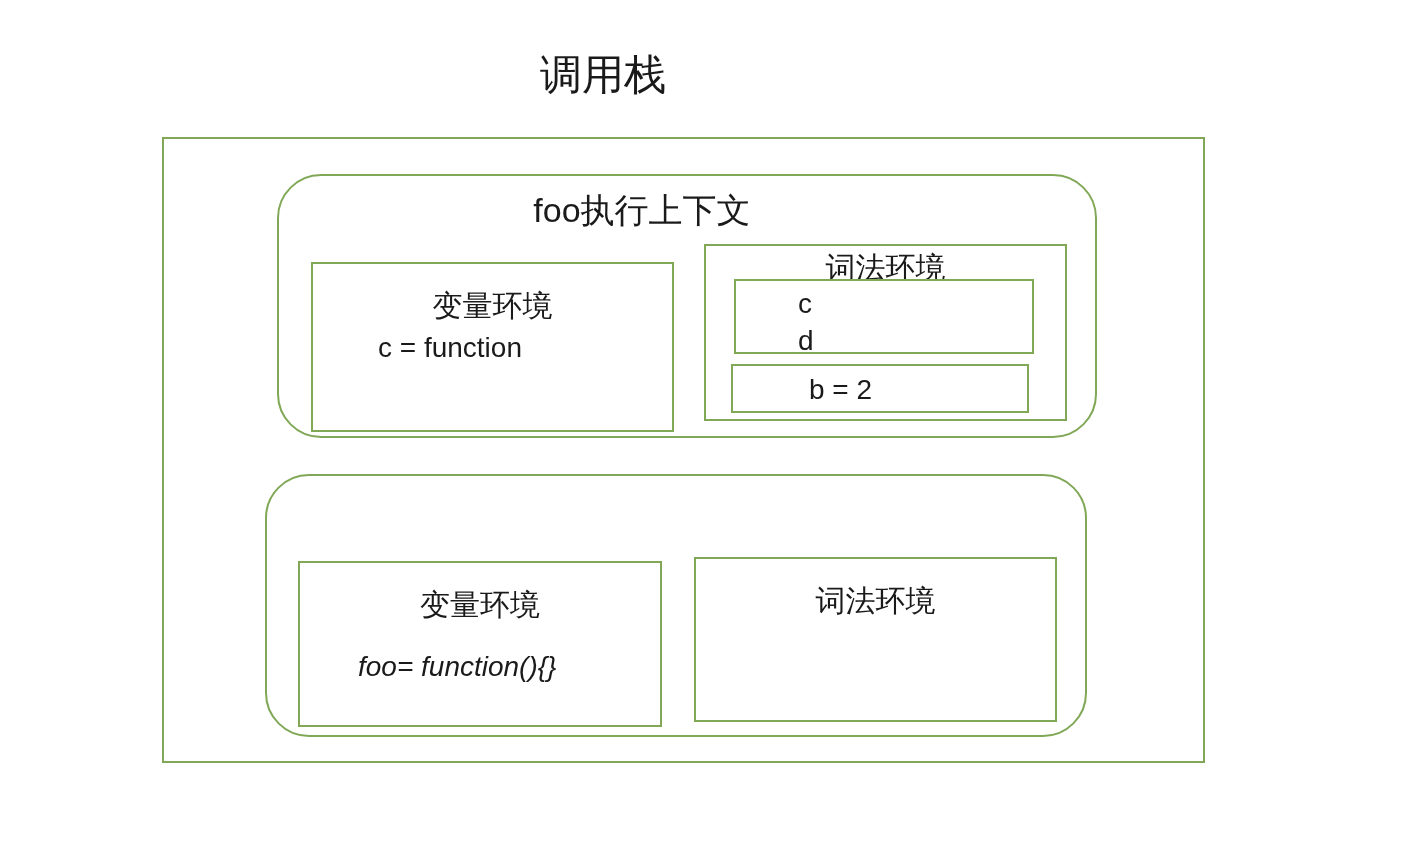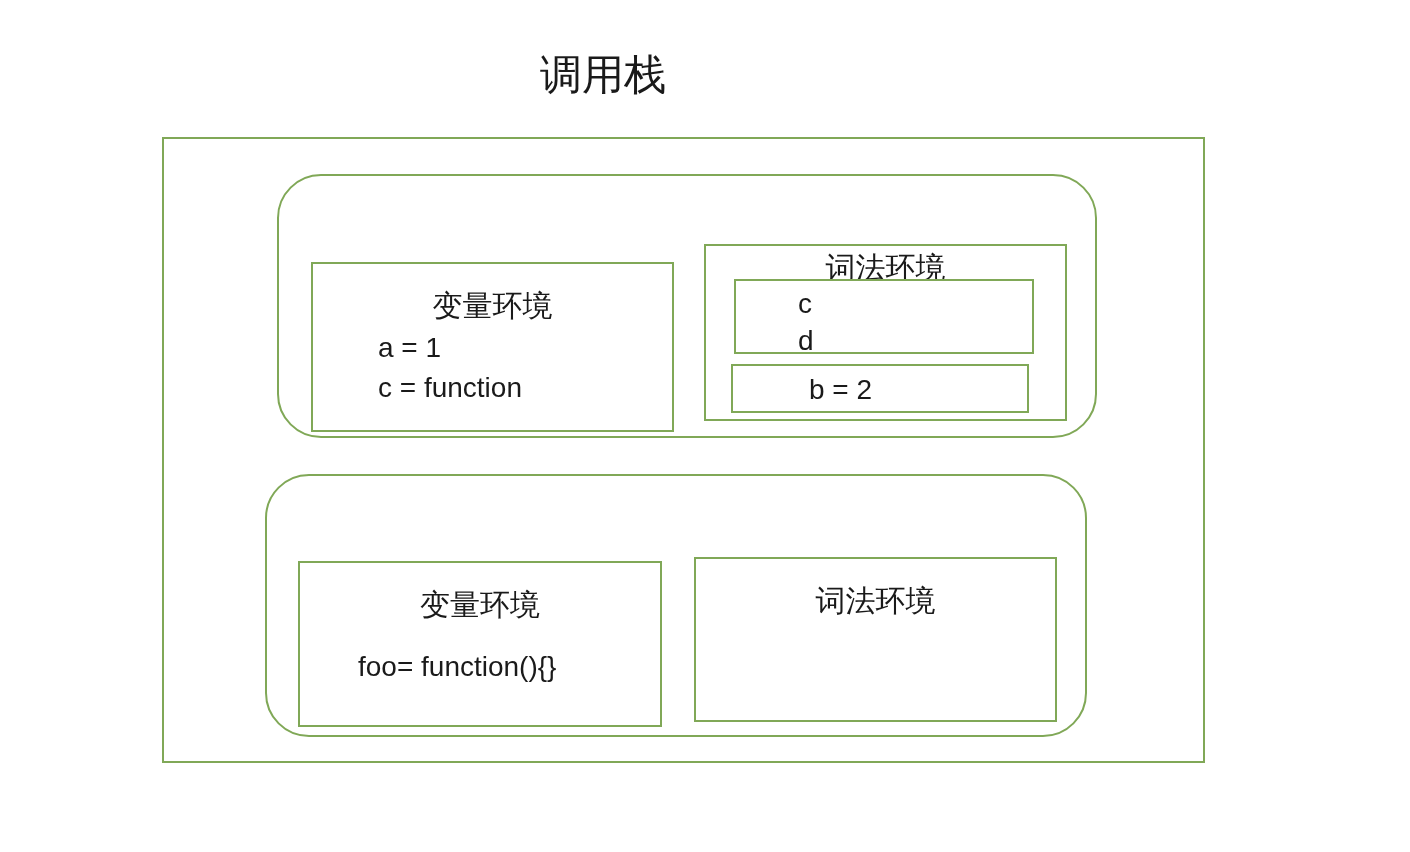--- a/index.html
+++ b/index.html
@@ -50,36 +50,36 @@
   .foo-var-entries { position: absolute; left: 65px; top: 64px; line-height: 40px; }
   .foo-lex { left: 425px; top: 68px; width: 363px; height: 177px; }
   .foo-lex .env-label { padding-top: 4px; }
   .cd-box { left: 28px; top: 33px; width: 300px; height: 75px; background: #ffffff; }
   .cd-entries { position: absolute; left: 62px; top: 4px; line-height: 37px; }
   .b-box  { left: 25px; top: 118px; width: 298px; height: 49px; }
   .b-box .mono-text { position: absolute; left: 76px; top: 8px; }
 
   
   .global-var { left: 31px;  top: 85px; width: 364px; height: 166px; }
-  .global-var-entry { position: absolute; left: 58px; top: 88px; }
+  .global-var-entry { position: absolute; left: 58px; top: 88px; font-style: italic; }
   .global-lex { left: 427px; top: 81px; width: 363px; height: 165px; }
 </style>
 </head>
 <body>
 
 <div class="abs diagram-title">调用栈</div>
 
 <div class="abs green outer-box">
 
   <div class="abs green ctx ctx-foo" style="left:113px; top:35px;">
+    <div class="ctx-label">foo执行上下文</div>
 
     <div class="abs green foo-var">
       <div class="env-label">变量环境</div>
       <div class="foo-var-entries">
-        <div class="mono-text">a = 1</div>
         <div class="mono-text">c = function</div>
       </div>
     </div>
 
     <div class="abs green foo-lex">
       <div class="env-label">词法环境</div>
       <div class="abs green cd-box">
         <div class="cd-entries">
           <div class="mono-text">c</div>
           <div class="mono-text">d</div>

